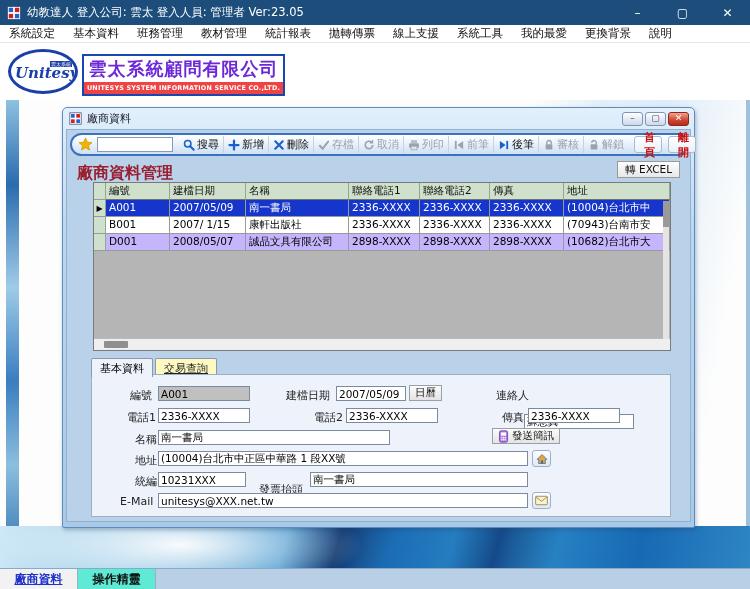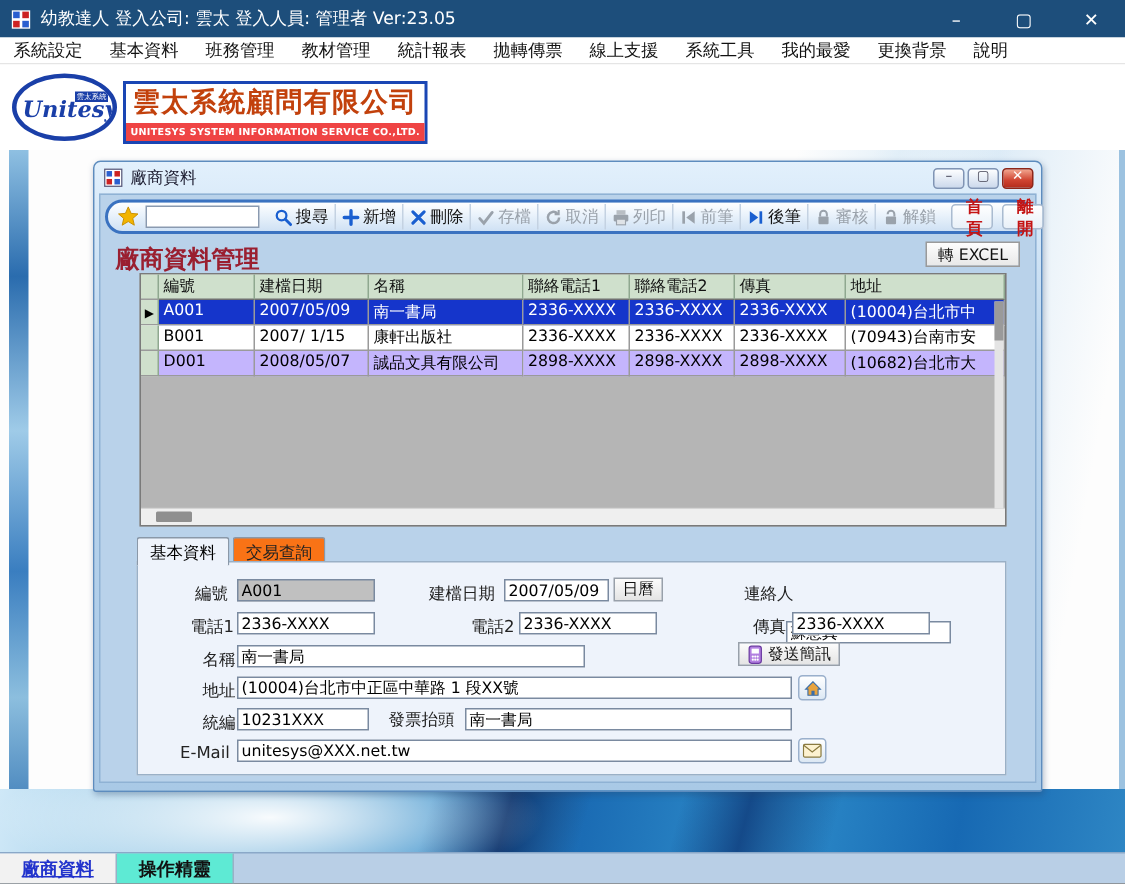--- a/index.html
+++ b/index.html
@@ -21,21 +21,21 @@
   .menu-item { padding:0 9px; cursor:default; }
 
   
   .logobar { position:absolute; left:0; top:43px; width:750px; height:57px; background:#fff; }
   .logo-oval { position:absolute; left:8px; top:6px; width:70px; height:45px; border:3px solid #1a3fa8;
     border-radius:50%; background:#fff; overflow:hidden; }
   .logo-script { position:absolute; left:4px; top:12px; font-family:"DejaVu Serif","Liberation Serif",serif;
     font-style:italic; font-weight:bold; color:#1a3fa8; font-size:15px; }
   .logo-sub { position:absolute; right:3px; top:9px; background:#1a3fa8; color:#fff; font-size:5px; padding:0 1px; }
   .company-box { position:absolute; left:82px; top:11px; width:203px; height:42px; border:2px solid #1a46b4; background:#fff; }
-  .company-zh { display:block; text-align:center; color:#c2410c; font-weight:bold; font-size:18px; line-height:26px; letter-spacing:1px; }
+  .company-zh { display:block; text-align:center; color:#6d28d9; font-weight:bold; font-size:18px; line-height:26px; letter-spacing:1px; }
   .company-en { display:block; background:#ef4444; color:#fff; font-size:6.4px; font-weight:bold;
     text-align:center; line-height:12px; letter-spacing:.2px; }
 
   
   .mdi { position:absolute; left:0; top:100px; width:750px; height:468px;
     background:
       linear-gradient(115deg, rgba(210,230,245,0) 55%, rgba(205,228,244,.5) 62%, rgba(210,230,245,0) 70%),
       linear-gradient(100deg, rgba(200,225,243,0) 70%, rgba(196,222,242,.55) 80%, rgba(205,228,244,0) 92%),
       #fdfdfd; }
   .left-stripe { position:absolute; left:6px; top:0; width:13px; height:468px;
@@ -99,21 +99,21 @@
   .g-filler { flex:1; }
   .g-hscroll { height:12px; flex:none; background:#efefef; border-top:1px solid #bbb; position:relative; }
   .g-hthumb { position:absolute; left:10px; top:2px; width:24px; height:7px; background:#8f8f8f; border-radius:1px; }
   .g-vscroll { position:absolute; right:1px; top:18px; width:6px; height:138px; background:#e4e4e4; }
   .g-vthumb { position:absolute; left:0; top:0; width:6px; height:26px; background:#9a9a9a; }
 
   
   .tabstrip { position:absolute; left:24px; top:228px; display:flex; font-size:11px; }
   .ftab { padding:2px 8px 1px; border:1px solid #8a98a8; border-bottom:none; margin-right:2px; border-radius:2px 2px 0 0; }
   .ftab.active { background:#eef3fb; position:relative; z-index:2; }
-  .ftab.inactive { background:#f97316; color:#222; }
+  .ftab.inactive { background:#fef9c3; color:#222;text-decoration:underline; }
   .form-panel { position:absolute; left:24px; top:244px; width:580px; height:143px; background:#eef3fb;
     border:1px solid #9ab0c6; font-size:11px; color:#222; }
   .fl { position:absolute; white-space:nowrap; }
   .form-panel input { height:15px; border:1px solid #7a8aa0; background:#fff; font-size:10.5px; padding:0 2px;
     font-family:"DejaVu Sans","Liberation Sans",sans-serif; position:absolute; }
   .form-panel input.ro { background:#c0c0c0; }
   .mini-btn { position:absolute; height:16px; font-size:10.5px; padding:0 5px; color:#111;
     background:linear-gradient(180deg,#fcfcfc,#e4e4e4); border:1px solid #98a0aa; display:flex; align-items:center; gap:3px; }
   .icon-btn { position:absolute; width:19px; height:17px; border:1px solid #9ab0cc; border-radius:3px;
     background:linear-gradient(180deg,#ffffff,#dce8f4); display:flex; align-items:center; justify-content:center; }
@@ -383,21 +383,21 @@
           <input style="left: 66px; top: 76px; width: 370px;" value="(10004)台北市中正區中華路 1 段XX號">
           <div class="icon-btn" style="left:440px; top:75px;">
             <svg style="width:12px;height:12px;" viewBox="0 0 16 16">
                 <path d="M8 2L1.5 8.5h2V14h9V8.5h2z" fill="#e8a33d" stroke="#3a6ea8" stroke-width="1"></path>
                 <rect x="6.6" y="10" width="2.8" height="4" fill="#3a6ea8"></rect>
               </svg>
           </div>
 
           <span class="fl" style="left:43px; top:99px;">統編</span>
           <input style="left: 66px; top: 97px; width: 88px;" value="10231XXX">
-          <span class="fl" style="left:167px; top:97px;">發票抬頭</span>
+          <span class="fl" style="left:167px; top:107px;">發票抬頭</span>
           <input style="left: 218px; top: 97px; width: 218px;" value="南一書局">
 
           <span class="fl" style="left:28px; top:120px;">E-Mail</span>
           <input style="left: 66px; top: 118px; width: 370px;" value="unitesys@XXX.net.tw">
           <div class="icon-btn" style="left:440px; top:117px;">
             <svg style="width:13px;height:11px;" viewBox="0 0 16 12">
                 <rect x=".8" y=".8" width="14.4" height="10.4" rx="1" fill="#fdf2d0" stroke="#8a7a40"></rect>
                 <path d="M1 1.5L8 7l7-5.5" fill="none" stroke="#8a7a40"></path>
               </svg>
           </div>

